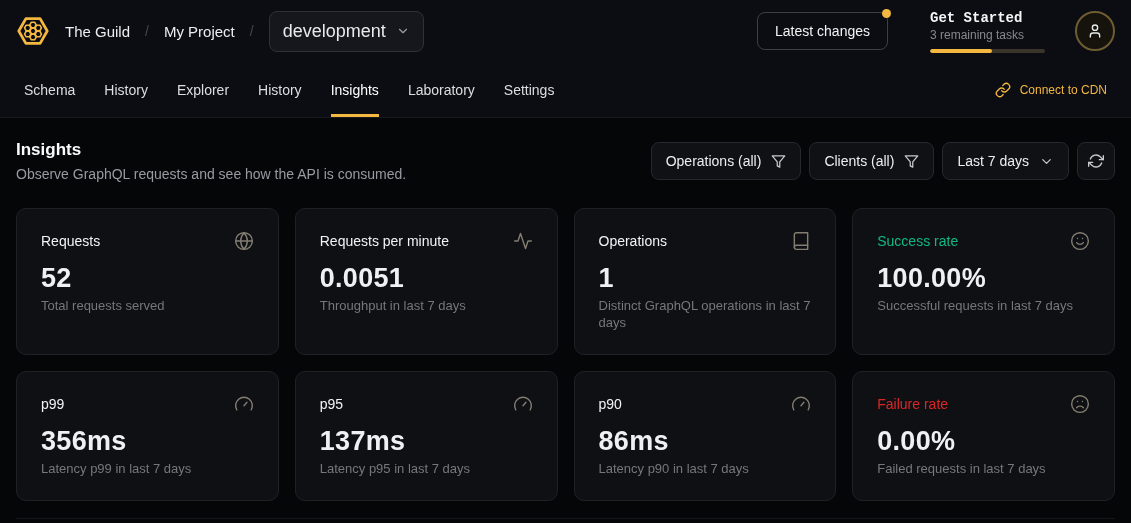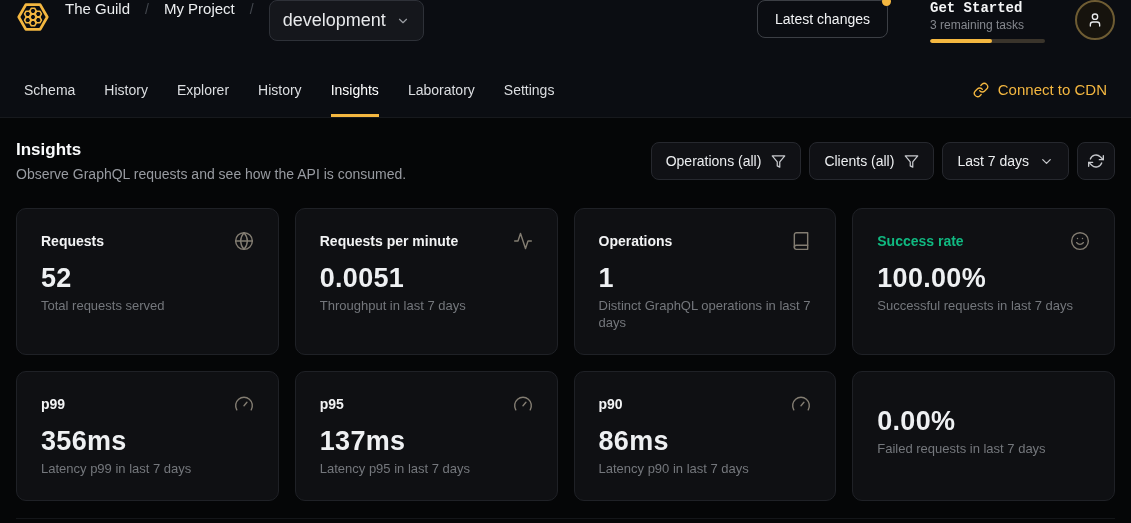--- a/index.html
+++ b/index.html
@@ -6,21 +6,21 @@
   html,body { width:1131px; height:523px; overflow:hidden; }
   body {
     font-family:"Liberation Sans","DejaVu Sans",sans-serif;
     background:#050607; color:#eceef0;
     display:flex; flex-direction:column;
   }
   .icon svg { width:100%; height:100%; fill:none; stroke:currentColor; stroke-width:2; stroke-linecap:round; stroke-linejoin:round; display:block; }
   .icon { display:inline-block; flex:none; }
 
   
-  .topbar { height:62px; background:#0b0d12; display:flex; align-items:flex-start; padding:0 16px; flex:none; }
+  .topbar { height:62px; background:#0b0d12; display:flex; align-items:center; padding:0 16px; flex:none; }
   .logo { width:34px; height:34px; color:#f4b740; cursor:pointer; }
   .breadcrumb { display:flex; align-items:center; gap:15px; margin-left:15px; font-size:15px; }
   .crumb { color:#eceef0; cursor:pointer; }
   .crumb-sep { color:#43474e; font-size:14px; }
   .env-btn { margin-left:15px; display:flex; align-items:center; gap:10px; background:#15171c; border:1px solid #2e3138; border-radius:8px; padding:9px 13px; font-size:18px; color:#e8eaec; cursor:pointer; }
   .env-btn .icon { width:14px; height:14px; color:#9a9da3; }
   .topbar-spacer { flex:1; }
   .latest-btn { position:relative; background:transparent; border:1px solid #3c3f45; border-radius:8px; padding:10px 17px; font-size:14px; color:#f2f3f5; cursor:pointer; font-family:inherit; }
   .latest-dot { position:absolute; top:-4px; right:-4px; width:9px; height:9px; border-radius:50%; background:#f4b740; }
   .get-started { margin-left:42px; margin-right:30px; width:115px; cursor:pointer; }
@@ -29,39 +29,39 @@
   .gs-track { margin-top:7px; height:4px; border-radius:2px; background:#3a342b; overflow:hidden; }
   .gs-fill { height:100%; border-radius:2px; background:#f4b740; }
   .avatar { width:40px; height:40px; border-radius:50%; background:#16130d; border:2px solid #6e5c33; display:flex; align-items:center; justify-content:center; cursor:pointer; }
   .avatar .icon { width:16px; height:16px; color:#e8eaec; }
 
   
   .nav { height:56px; background:#0b0d12; border-bottom:1px solid #17191d; display:flex; align-items:stretch; padding:0 24px; flex:none; }
   .tabs { display:flex; align-items:stretch; gap:29px; }
   .tab { display:flex; align-items:center; font-size:14px; color:#dcdee1; cursor:pointer; border-bottom:3px solid transparent; border-top:3px solid transparent; }
   .tab.active { color:#ffffff; border-bottom-color:#f4b740; }
-  .cdn-link { margin-left:auto; display:flex; align-items:center; gap:9px; color:#f4b740; font-size:15px; cursor:pointer; }
+  .cdn-link { margin-left:auto; display:flex; align-items:center; gap:9px; color:#f4b740; font-size:12px; cursor:pointer; }
   .cdn-link .icon { width:16px; height:16px; }
 
   
   .main { flex:1; padding:22px 16px 0; display:flex; flex-direction:column; }
   .page-header { display:flex; align-items:center; justify-content:space-between; }
   .page-title { font-size:17px; font-weight:700; color:#fafbfc; }
   .page-subtitle { font-size:14px; color:#989ba1; margin-top:6px; }
   .filters { display:flex; align-items:center; gap:8px; }
   .filter-btn { display:flex; align-items:center; gap:10px; background:#101115; border:1px solid #26282e; border-radius:8px; height:38px; padding:0 14px; font-size:14px; color:#eceef0; cursor:pointer; font-family:inherit; }
   .filter-btn .icon { width:15px; height:15px; color:#c7c9cd; }
   .icon-btn { width:38px; padding:0; justify-content:center; }
   .icon-btn .icon { width:16px; height:16px; }
 
   
   .cards { margin-top:26px; display:grid; grid-template-columns:repeat(4,1fr); gap:16px; }
   .card { background:#0f1013; border:1px solid #1f2126; border-radius:10px; padding:22px 24px; }
   .card-head { display:flex; align-items:center; justify-content:space-between; }
-  .card-title { font-size:14px; font-weight:700; color:#f2f3f4; }
+  .card-title { font-size:14px; font-weight:400; color:#f2f3f4; }
   .card-icon { width:20px; height:20px; color:#837d72; }
   .card-icon svg { stroke-width:1.7; }
   .card-value { margin-top:12px; font-size:27px; font-weight:700; color:#eef0f2; letter-spacing:.3px; }
   .card-desc { margin-top:4px; font-size:13px; color:#74777c; line-height:1.3; }
 
   .footer-divider { margin-top:auto; height:5px; border-top:1px solid #141619; flex:none; }
 </style>
 </head>
 <body>
 
@@ -279,19 +279,29 @@
             <svg viewBox="0 0 24 24">
               <path d="M12 14l3.5-4"></path>
               <path d="M3.34 19a10 10 0 1 1 17.32 0"></path>
             </svg>
           </span>
     </div>
     <div class="card-value">86ms</div>
     <div class="card-desc">Latency p90 in last 7 days</div>
   </div>
       <div class="card">
+    <div class="card-head">
+      <span class="card-title" style="color: rgb(220, 38, 38);">Failure rate</span>
+      <span class="card-icon icon">
+            <svg viewBox="0 0 24 24">
+              <circle cx="12" cy="12" r="10"></circle>
+              <path d="M16 16.5s-1.5-2-4-2-4 2-4 2"></path>
+              <path d="M9 9h.01M15 9h.01"></path>
+            </svg>
+          </span>
+    </div>
     <div class="card-value">0.00%</div>
     <div class="card-desc">Failed requests in last 7 days</div>
   </div>
     </section>
 
   <div class="footer-divider"></div>
 </main>
 
 </body></html>

